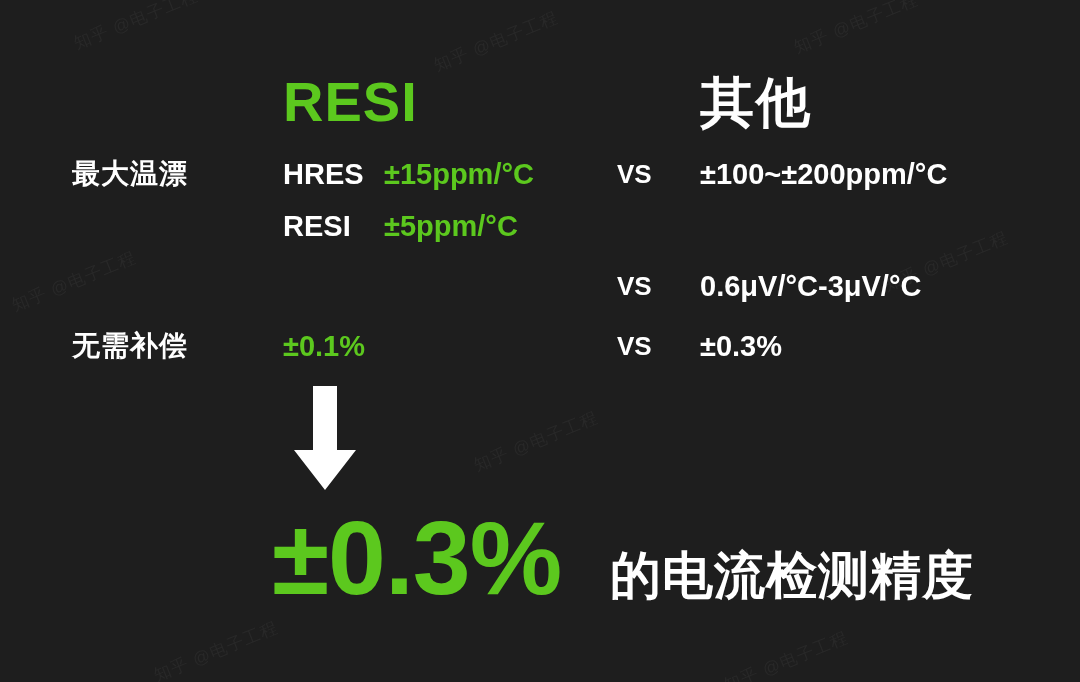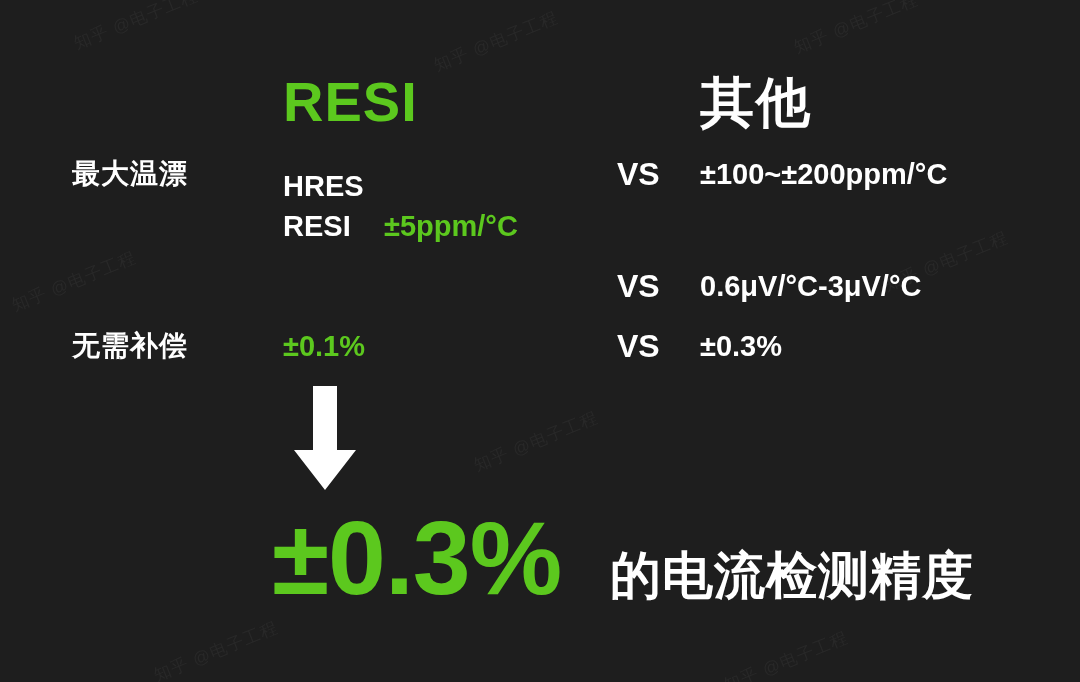--- a/index.html
+++ b/index.html
@@ -75,21 +75,21 @@
   .cell {
     position: absolute;
     white-space: nowrap;
     line-height: 44px;
     font-size: 29px;
     font-weight: bold;
   }
   .c-label   { left: 72px;  color:#ffffff; font-size: 28px; letter-spacing: 1px; }
   .c-tag     { left: 283px; color:#ffffff; }
   .c-val-g   { color:#5cc81e; }
-  .c-vs      { left: 617px; color:#ffffff; font-size: 32px; }
+  .c-vs      { left: 617px; color:#ffffff; font-size: 26px; }
   .c-right   { left: 700px; color:#ffffff; }
 
   
   .arrow-wrap {
     position: absolute;
     left: 292px;
     top: 386px;
     width: 66px;
     height: 106px;
   }
@@ -152,21 +152,22 @@
   <div class="header">
     <div class="head-resi">RESI</div>
     <div class="head-other">其他</div>
   </div>
 
   <div class="table">
 
     <div class="trow" style="top:0px;height:108px">
       <div class="cell c-label" style="top:0px">最大温漂</div>
 
-      <div class="cell c-tag" style="top:12px">HRES</div>
+      <div class="cell c-tag" style="top:0px">HRES</div>
+      <div class="cell c-val-g" style="left:384px;top:0px">±15ppm/°C</div>
 
       <div class="cell c-tag" style="top:52px">RESI</div>
       <div class="cell c-val-g" style="left:384px;top:52px">±5ppm/°C</div>
 
       <div class="cell c-vs" style="top:0px">VS</div>
       <div class="cell c-right" style="top:0px">±100~±200ppm/°C</div>
     </div>
 
     <div class="trow" style="top:112px;height:56px">
       <div class="cell c-vs" style="top:0px">VS</div>

